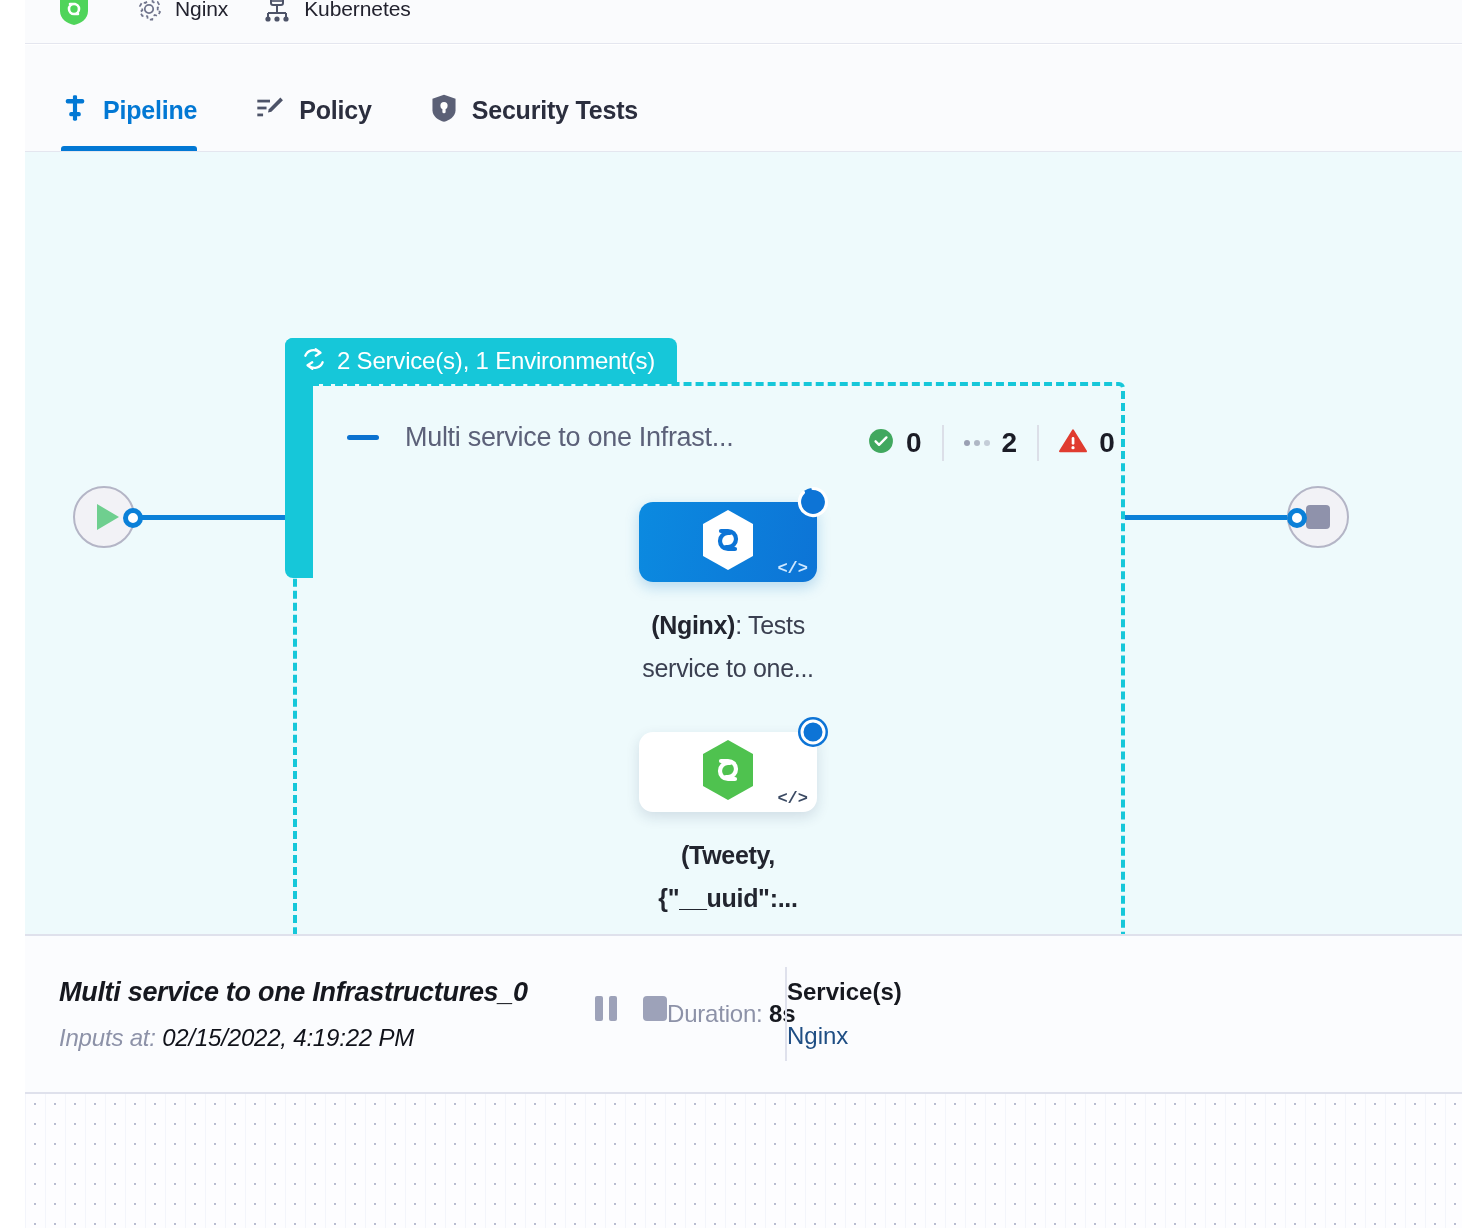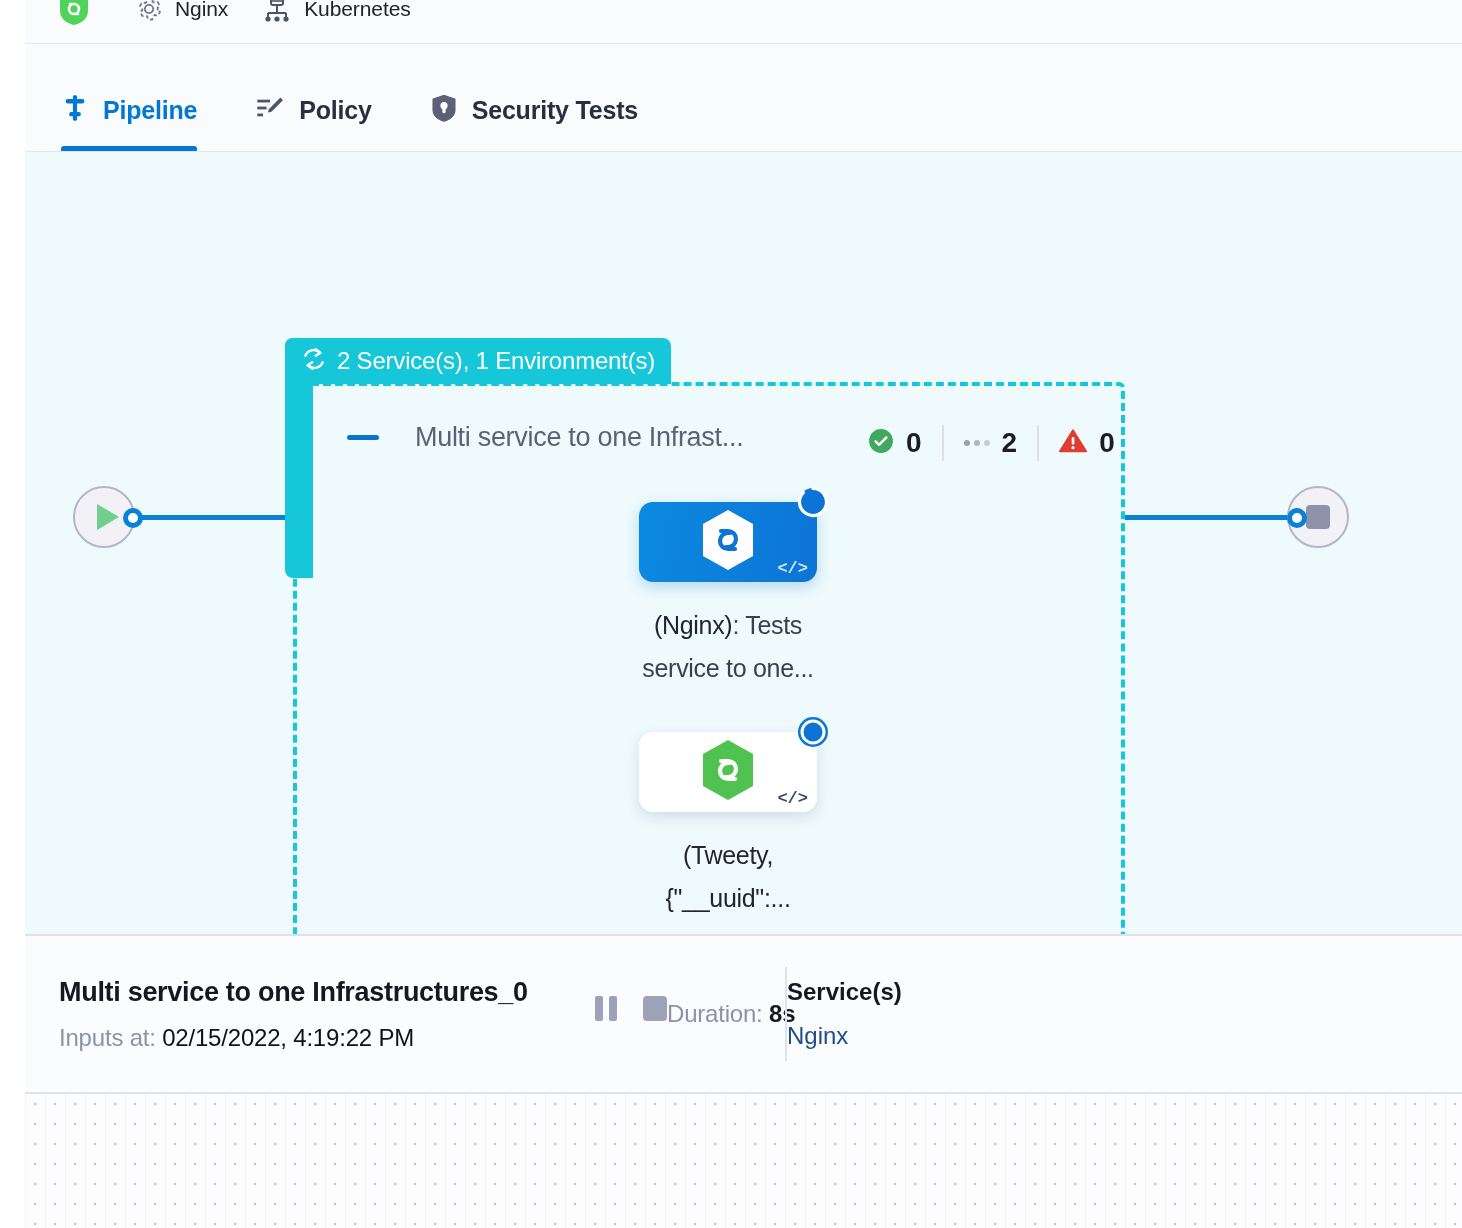--- a/index.html
+++ b/index.html
@@ -105,40 +105,40 @@
     width: 28px; height: 240px;
     background: #16c7d9; border-radius: 8px 0 0 8px;
     z-index: 2;
   }
   .group-header {
     position: absolute; left: 260px; top: 186px;
     height: 46px;
     background: #16c7d9;
     border-radius: 8px 8px 0 0;
     display: flex; align-items: center; gap: 10px;
-    padding: 0 16px 0 16px;
+    padding: 0 22px 0 16px;
     z-index: 3;
   }
   .group-header-text {
     font-size: 24px; color: #ffffff; font-weight: 400;
     white-space: nowrap; letter-spacing: -0.2px;
   }
   .group-box {
     position: absolute; left: 268px; top: 230px;
     width: 832px; height: 622px;
     border: 4px dashed #16c7d9;
     border-radius: 6px;
     background: transparent;
     z-index: 1;
   }
 
   
   .group-title-row {
     position: absolute; left: 322px; top: 270px;
-    display: flex; align-items: center; gap: 36px;
+    display: flex; align-items: center; gap: 26px;
     z-index: 4;
   }
   .collapse-dash {
     width: 32px; height: 5px; background: #0b72d0; border-radius: 3px;
     cursor: pointer;
   }
   .group-title-text {
     font-size: 27px; color: #5c6179; font-weight: 400;
     white-space: nowrap; letter-spacing: -0.3px;
   }
@@ -199,35 +199,35 @@
     position: absolute; right: -14px; top: -18px;
     width: 36px; height: 36px; border-radius: 50%;
   }
   .node-label {
     margin-top: 22px;
     width: 210px;
     text-align: center;
     font-size: 25px; line-height: 43px;
     color: #3b4051; letter-spacing: -0.3px;
   }
-  .node-label b { font-weight: 400; color: #22252f; }
+  .node-label b { font-weight: 700; color: #22252f; }
 
   #node-nginx  { left: 598px; top: 350px; }
   #node-tweety { left: 598px; top: 580px; }
 
   
   .detail {
     position: absolute; left: 0; top: 934px;
     width: 1462px; height: 160px;
     background: #fbfcfe;
     border-top: 2px solid #dfe1ec;
     border-bottom: 2px solid #dfe1ec;
     display: flex; align-items: center;
   }
-  .detail-left { padding-left: 34px; width: 570px; }
+  .detail-left { padding-left: 34px; width: 570px; font-style: italic; }
   .detail-title {
     font-size: 27px; font-weight: 700; color: #16181f;
     letter-spacing: -0.3px; margin-bottom: 16px;
   }
   .detail-sub { font-size: 24px; color: #10121a; letter-spacing: -0.2px; }
   .detail-sub .muted { color: #8d92a8; }
 
   .detail-ctrl {
     width: 190px;
     display: flex; flex-direction: row; align-items: center;

